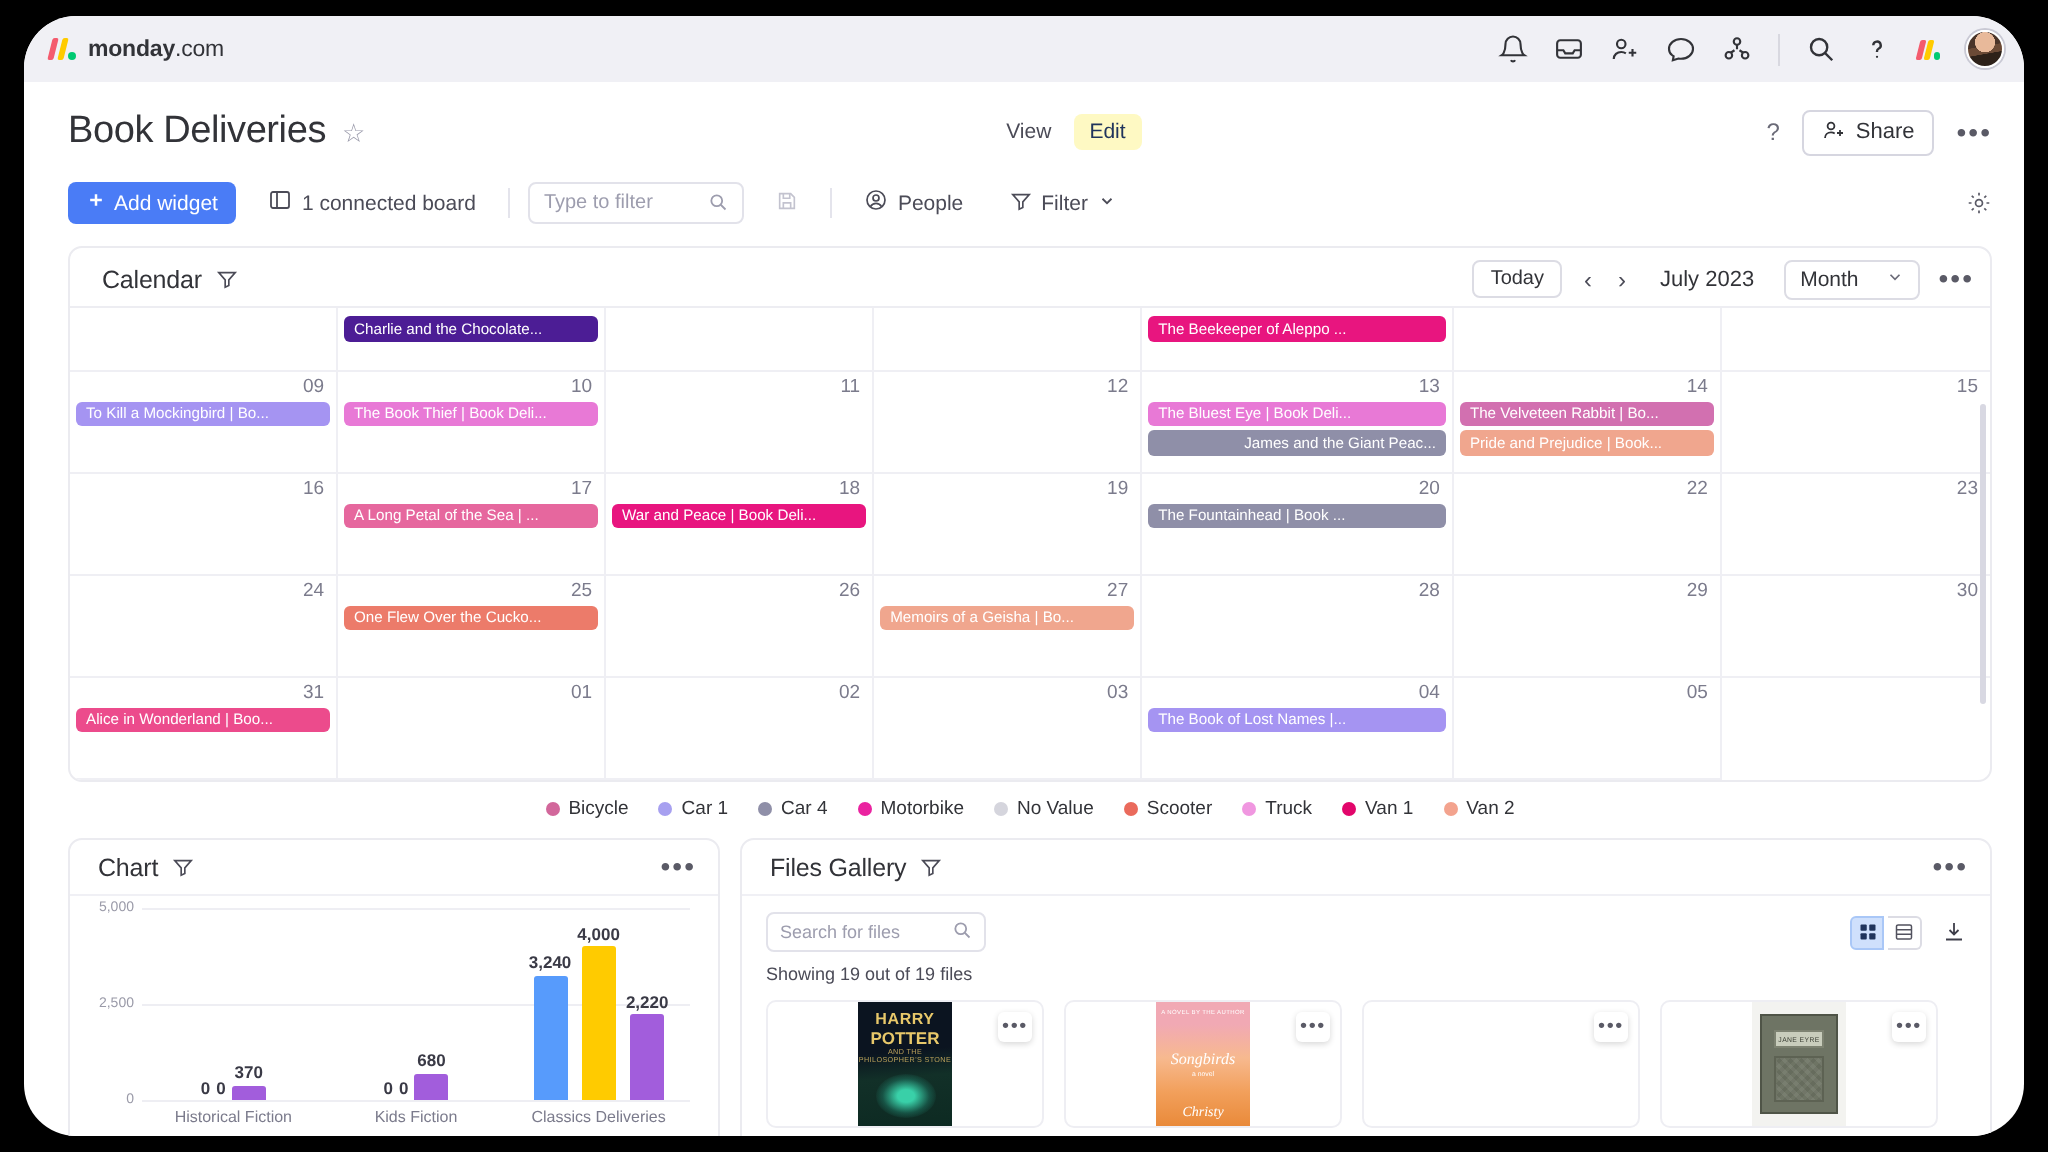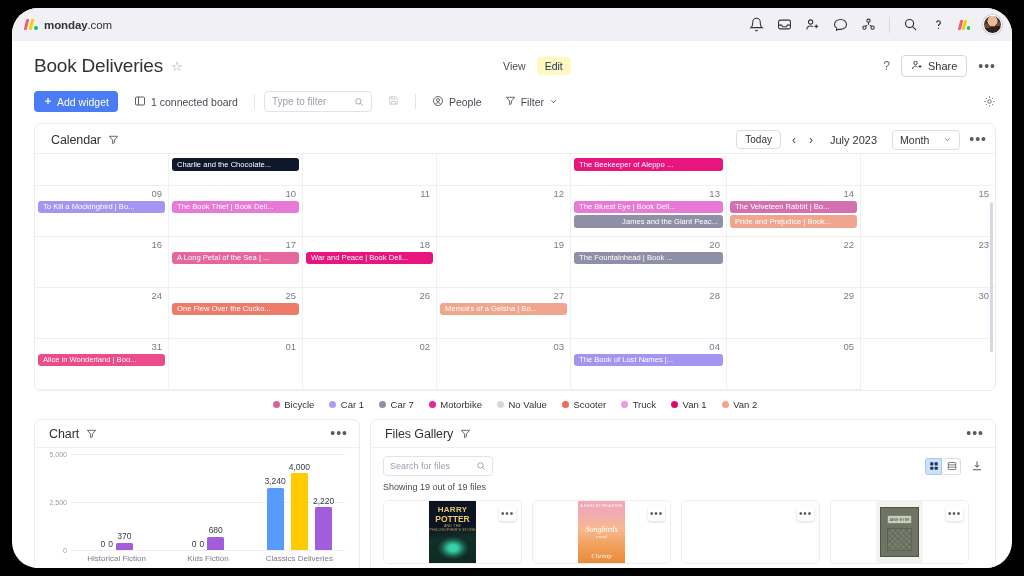--- a/index.html
+++ b/index.html
@@ -138,21 +138,21 @@
   .chart-widget { width:326px; flex:0 0 326px; height:180px; display:flex; flex-direction:column; }
   .files-widget { flex:1 1 auto; height:180px; display:flex; flex-direction:column; }
   .chart-body { flex:1 1 auto; border-top:1px solid #f0f0f5; padding:6px 8px 0 6px; position:relative; }
 
   .plot { position:relative; height:96px; margin-left:30px; margin-right:6px; }
   .gridline { position:absolute; left:0; right:0; height:1px; background:#eeeef3; }
   .ylab { position:absolute; right:calc(100% + 4px); font-size:7px; color:#9a9aa8; transform:translateY(-50%); white-space:nowrap; }
   .groups { position:absolute; left:0; right:0; bottom:0; top:0; display:flex; }
   .group { flex:1 1 0; display:flex; align-items:flex-end; justify-content:center; gap:3px; position:relative; }
   .bar-wrap { display:flex; flex-direction:column; align-items:center; justify-content:flex-end; height:100%; }
-  .bar-val { font-size:8.5px; font-weight:400; color:#3a3a46; margin-bottom:1.5px; white-space:nowrap; }
+  .bar-val { font-size:8.5px; font-weight:700; color:#3a3a46; margin-bottom:1.5px; white-space:nowrap; }
   .bar { width:17px; border-radius:1.5px 1.5px 0 0; }
   .bar.zero { width:0; height:0; }
   .xlabels { display:flex; margin-left:30px; margin-right:6px; border-top:1px solid #e6e6ee; padding-top:3px; }
   .xlab { flex:1 1 0; text-align:center; font-size:8px; color:#7b7b8c; }
   .chart-legend { display:flex; justify-content:center; gap:13px; padding:6px 0 4px; }
 
   
   .files-body { flex:1 1 auto; border-top:1px solid #f0f0f5; padding:8px 12px 0 12px; display:flex; flex-direction:column; }
   .files-topline { display:flex; align-items:center; }
   .files-search {
@@ -399,21 +399,21 @@
           <span class="dots3">•••</span>
         </div>
       </div>
       <div class="cal-grid-wrap">
         <div class="cal-grid" id="cal-grid">
             <div class="cal-cell first-row" style="min-height: 32px;">
               <div style="height: 4px;"></div>
             </div>
             <div class="cal-cell first-row" style="min-height: 32px;">
               <div style="height: 4px;"></div>
-              <div class="ev" style="background: #0f172a;">Charlie and the Chocolate...</div>
+              <div class="ev" style="background: #4c1d95;">Charlie and the Chocolate...</div>
             </div>
             <div class="cal-cell first-row" style="min-height: 32px;">
               <div style="height: 4px;"></div>
             </div>
             <div class="cal-cell first-row" style="min-height: 32px;">
               <div style="height: 4px;"></div>
             </div>
             <div class="cal-cell first-row" style="min-height: 32px;">
               <div style="height: 4px;"></div>
               <div class="ev" style="background: rgb(232, 21, 127);">The Beekeeper of Aleppo ...</div>
@@ -527,21 +527,21 @@
         <span class="lg-item">
           <span class="lg-dot" style="background: rgb(210, 103, 155);"></span>
           <span>Bicycle</span>
         </span>
         <span class="lg-item">
           <span class="lg-dot" style="background: rgb(167, 160, 240);"></span>
           <span>Car 1</span>
         </span>
         <span class="lg-item">
           <span class="lg-dot" style="background: rgb(143, 143, 168);"></span>
-          <span>Car 7</span>
+          <span>Car 4</span>
         </span>
         <span class="lg-item">
           <span class="lg-dot" style="background: rgb(234, 35, 160);"></span>
           <span>Motorbike</span>
         </span>
         <span class="lg-item">
           <span class="lg-dot" style="background: rgb(213, 213, 221);"></span>
           <span>No Value</span>
         </span>
         <span class="lg-item">

